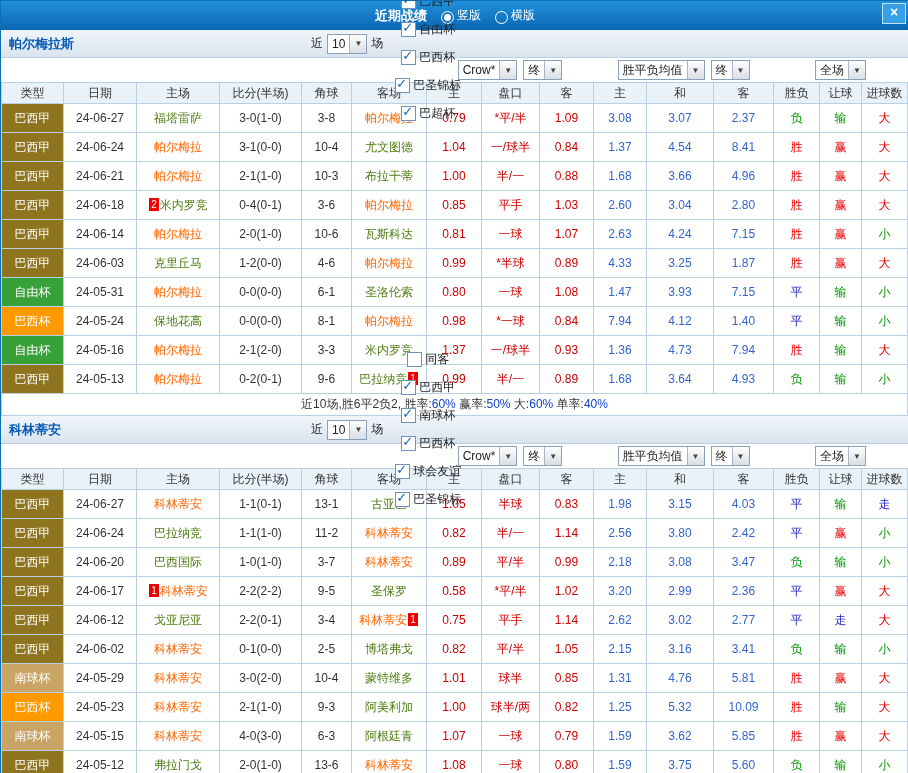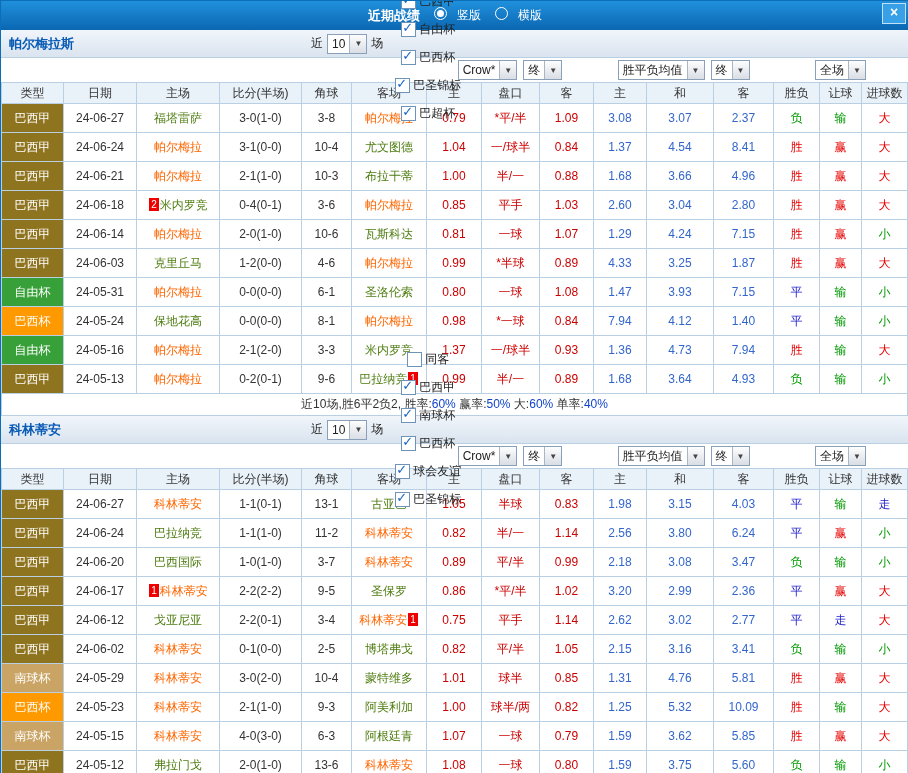--- a/index.html
+++ b/index.html
@@ -3,21 +3,21 @@
 <meta charset="utf-8">
 <style>
   html,body{margin:0;padding:0;}
   body{font-family:"Liberation Sans","DejaVu Sans",sans-serif;background:#fff;}
   .popup{width:908px;height:773px;border:1px solid #0d6eb8;background:#fff;overflow:hidden;position:relative;}
   [data-interactable="true"]{cursor:pointer;}
 
   
   .titlebar{height:29px;background:linear-gradient(#2090dc,#0b67b2);display:flex;align-items:center;justify-content:center;gap:14px;position:relative;color:#fff;}
   .title{font-size:13px;font-weight:bold;}
-  .radio-item{display:flex;align-items:flex-start;gap:10px;font-size:12px;}
+  .radio-item{display:flex;align-items:flex-end;gap:3px;font-size:12px;}
   .rdo{width:11px;height:11px;border:1px solid #fff;border-radius:50%;position:relative;display:inline-block;background:transparent;}
   .rdo.on::after{content:"";position:absolute;left:2px;top:2px;right:2px;bottom:2px;border-radius:50%;background:#fff;}
   .close{position:absolute;right:3px;top:2px;width:22px;height:19px;background:#37a0e6;border:1px solid #bfe2f8;color:#fff;font-size:14px;font-weight:bold;line-height:17px;text-align:center;}
 
   
   .section-header{height:27px;background:linear-gradient(#f0f5fa,#dae4ef);border-bottom:1px solid #b9cfe4;position:relative;display:flex;align-items:center;}
   .team-name{color:#0a5bb5;font-weight:bold;font-size:13px;margin-left:8px;}
   .filters{position:absolute;left:310px;top:0;height:100%;display:flex;align-items:center;gap:4px;font-size:12px;color:#222;}
   .cbs{display:flex;align-items:center;gap:11px;margin-left:8px;flex-direction:column;}
   .cb-item{display:flex;align-items:center;gap:3px;}
@@ -246,21 +246,21 @@
           <tr data-interactable="false">
             <td class="league" data-interactable="false" style="background: rgb(143, 116, 31);">巴西甲</td>
             <td data-interactable="false">24-06-14</td>
             <td class="team-cell" data-interactable="false"><span class="team hl" data-interactable="false">帕尔梅拉</span></td>
             <td data-interactable="false">2-0(1-0)</td>
             <td data-interactable="false">10-6</td>
             <td class="team-cell" data-interactable="false"><span class="team" data-interactable="false">瓦斯科达</span></td>
             <td class="asia" data-interactable="false">0.81</td>
             <td class="asia" data-interactable="false">一球</td>
             <td class="asia" data-interactable="false">1.07</td>
-            <td class="eu" data-interactable="false">1.29</td>
+            <td class="eu" data-interactable="false">2.63</td>
             <td class="eu" data-interactable="false">4.24</td>
             <td class="eu" data-interactable="false">7.15</td>
             <td data-interactable="false" style="color: rgb(230, 0, 0);">胜</td>
             <td data-interactable="false" style="color: rgb(230, 0, 0);">赢</td>
             <td data-interactable="false" style="color: rgb(0, 153, 0);">小</td>
           </tr>
           <tr data-interactable="false">
             <td class="league" data-interactable="false" style="background: rgb(143, 116, 31);">巴西甲</td>
             <td data-interactable="false">24-06-03</td>
             <td class="team-cell" data-interactable="false"><span class="team" data-interactable="false">克里丘马</span></td>
@@ -487,21 +487,21 @@
             <td data-interactable="false">24-06-24</td>
             <td class="team-cell" data-interactable="false"><span class="team" data-interactable="false">巴拉纳竞</span></td>
             <td data-interactable="false">1-1(1-0)</td>
             <td data-interactable="false">11-2</td>
             <td class="team-cell" data-interactable="false"><span class="team hl" data-interactable="false">科林蒂安</span></td>
             <td class="asia" data-interactable="false">0.82</td>
             <td class="asia" data-interactable="false">半/一</td>
             <td class="asia" data-interactable="false">1.14</td>
             <td class="eu" data-interactable="false">2.56</td>
             <td class="eu" data-interactable="false">3.80</td>
-            <td class="eu" data-interactable="false">6.24</td>
+            <td class="eu" data-interactable="false">2.42</td>
             <td data-interactable="false" style="color: rgb(34, 34, 204);">平</td>
             <td data-interactable="false" style="color: rgb(230, 0, 0);">赢</td>
             <td data-interactable="false" style="color: rgb(0, 153, 0);">小</td>
           </tr>
           <tr data-interactable="false">
             <td class="league" data-interactable="false" style="background: rgb(143, 116, 31);">巴西甲</td>
             <td data-interactable="false">24-06-20</td>
             <td class="team-cell" data-interactable="false"><span class="team" data-interactable="false">巴西国际</span></td>
             <td data-interactable="false">1-0(1-0)</td>
             <td data-interactable="false">3-7</td>
@@ -516,21 +516,21 @@
             <td data-interactable="false" style="color: rgb(0, 153, 0);">输</td>
             <td data-interactable="false" style="color: rgb(0, 153, 0);">小</td>
           </tr>
           <tr data-interactable="false">
             <td class="league" data-interactable="false" style="background: rgb(143, 116, 31);">巴西甲</td>
             <td data-interactable="false">24-06-17</td>
             <td class="team-cell" data-interactable="false"><b class="badge" data-interactable="false">1</b><span class="team hl" data-interactable="false">科林蒂安</span></td>
             <td data-interactable="false">2-2(2-2)</td>
             <td data-interactable="false">9-5</td>
             <td class="team-cell" data-interactable="false"><span class="team" data-interactable="false">圣保罗</span></td>
-            <td class="asia" data-interactable="false">0.86</td>
+            <td class="asia" data-interactable="false">0.58</td>
             <td class="asia" data-interactable="false">*平/半</td>
             <td class="asia" data-interactable="false">1.02</td>
             <td class="eu" data-interactable="false">3.20</td>
             <td class="eu" data-interactable="false">2.99</td>
             <td class="eu" data-interactable="false">2.36</td>
             <td data-interactable="false" style="color: rgb(34, 34, 204);">平</td>
             <td data-interactable="false" style="color: rgb(230, 0, 0);">赢</td>
             <td data-interactable="false" style="color: rgb(230, 0, 0);">大</td>
           </tr>
           <tr data-interactable="false">

